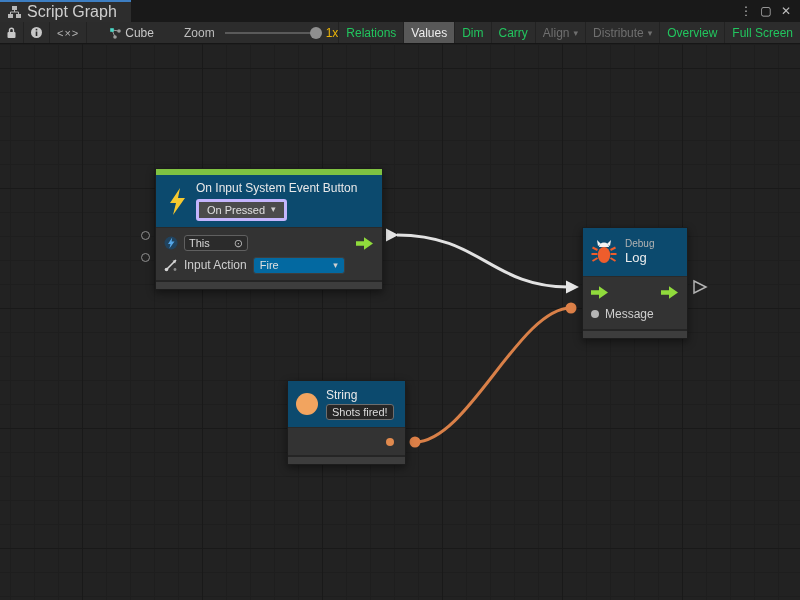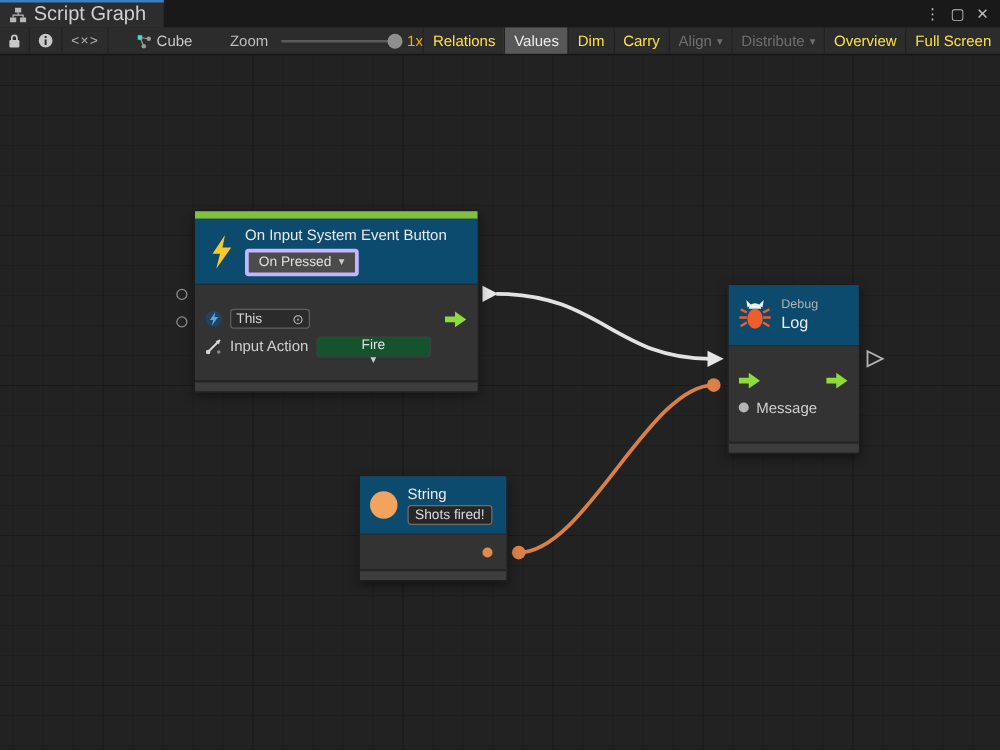--- a/index.html
+++ b/index.html
@@ -25,21 +25,21 @@
   .tbcell.icon-code { width:68px; color:#b5b5b5; font-size:11px; letter-spacing:1px; }
   .target-group { display:flex; align-items:center; gap:4px; margin-left:22px; }
   .zoom-group { display:flex; align-items:center; margin-left:30px; }
   .zoom-label { color:#bdbdbd; }
   .zoom-track { position:relative; width:95px; height:2px; background:#5a5a5a;
                 margin:0 6px 0 10px; }
   .zoom-handle { position:absolute; right:-2px; top:-5px; width:12px; height:12px;
                  border-radius:50%; background:#8f8f8f; }
   .zoom-value { color:#eab308;text-align:right; }
   .tb-buttons { margin-left:auto; display:flex; align-items:stretch; }
-  .tb-btn { display:flex; align-items:center; padding:0 7px; color:#fde047;
+  .tb-btn { display:flex; align-items:center; padding:0 7px; color:#22c55e;
             border-left:1px solid #222; white-space:nowrap; cursor:default; }
   .tb-btn.active { background:#585858; color:#eee; }
   .tb-btn.disabled { color:#6f6f6f; }
   .tb-btn .arrow { font-size:9px; margin-left:4px; }
 
   
   .canvas { position:absolute; left:0; top:44px; width:800px; height:556px;
             background-color:#222222;
             background-image:
               linear-gradient(#191919 1px, transparent 1px),
@@ -50,38 +50,38 @@
             background-position:82px 24px,82px 24px,10px 0px,10px 0px; }
 
   svg.wires { position:absolute; left:0; top:0; width:800px; height:556px; }
 
   
   .node { position:absolute; background:#343434; border:1px solid #1c1c1c;
           box-shadow:0 3px 8px rgba(0,0,0,.45); color:#ddd; }
   .node-colorbar { height:6px; background:#7fc242; }
   .node-header { background:#0c4a6e; display:flex; align-items:center; gap:8px;
                  padding:6px 10px; }
-  .node-body { background:#333333; border-top:1px solid #2a2a2a; padding:16px 0; }
+  .node-body { background:#333333; border-top:1px solid #2a2a2a; padding:4px 0; }
   .node-footer { height:9px; background:#3d3d3d; border-top:2px solid #252525; }
   .node-title { font-size:12px; color:#e9e9e9; white-space:nowrap; }
   .row { height:22px; display:flex; align-items:center; gap:6px; padding:0 8px; }
 
   
   .node-event { left:155px; top:124px; width:228px; }
   .pill { display:inline-flex; align-items:flex-start; gap:6px; background:#4b4b4b;
           border:3px solid #c4b5fd; border-radius:3px; padding:2px 8px;
           font-size:11px; color:#e0e0e0; margin-top:4px; }
   .pill .arrow { font-size:9px; color:#cfcfcf; }
   .objfield { display:flex; align-items:center; justify-content:space-between;
               width:64px; height:16px; background:#2b2b2b; border:1px solid #606060;
               border-radius:3px; padding:0 4px; font-size:11px; color:#d6d6d6; }
   .objfield .picker { color:#bdbdbd; font-size:11px; }
   .dropdown { display:flex; align-items:center; justify-content:space-between;
-              width:92px; height:17px; background:#14532d; border:1px solid #3e3e3e;
-              border-radius:3px; padding:0 6px; font-size:11px; color:#e0e0e0;flex-direction:column; }
+              width:92px; height:17px; background:#0369a1; border:1px solid #3e3e3e;
+              border-radius:3px; padding:0 6px; font-size:11px; color:#e0e0e0; }
   .dropdown .arrow { font-size:9px; color:#cfcfcf; }
   .port-label { font-size:12px; color:#cfcfcf; }
   .spacer { flex:1; }
   .side-port { position:absolute; width:9px; height:9px; border:1.5px solid #8f8f8f;
                border-radius:50%; background:#232323; left:-15px; }
 
   
   .node-debug { left:582px; top:183px; width:106px; }
   .node-debug .node-header { padding:6px 8px; height:48px; }
   .hdr-texts { display:flex; flex-direction:column; line-height:1.25; }

